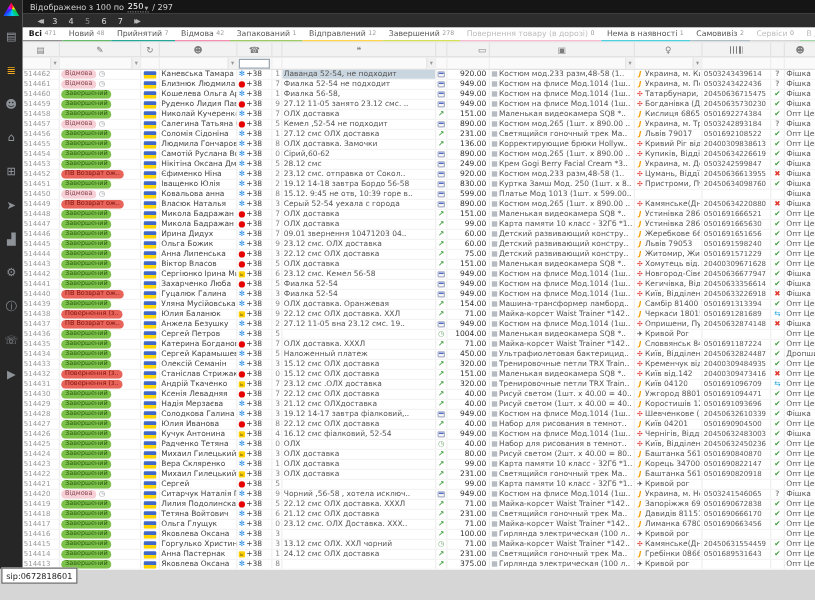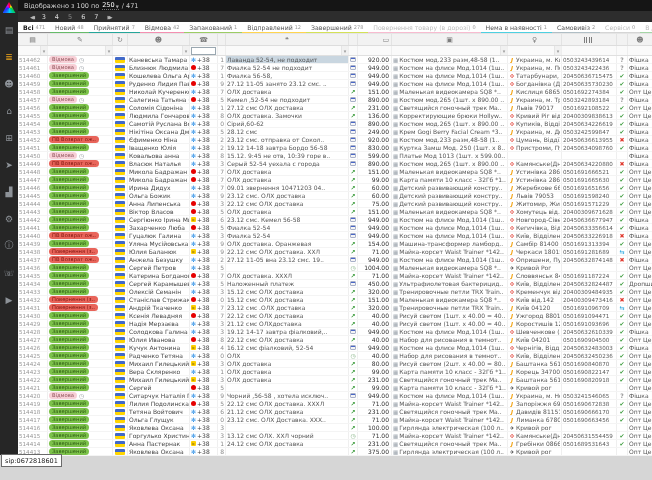--- a/index.html
+++ b/index.html
@@ -132,21 +132,21 @@
         <div class="sb-icon">▶</div>
       </div>
   </div>
 
   <div class="topbar">
     <span>Відображено з 100 по</span>
     <span class="ps-dd">
       <span>250</span>
       <span class="dd-ar">▼</span>
     </span>
-    <span>/ 471</span>
+    <span>/ 297</span>
   </div>
 
   <div class="pagebar">
       <span class="pg-btn">◀◀</span>
       <span class="pg-num">3</span>
       <span class="pg-num">4</span>
       <span class="pg-num cur">5</span>
       <span class="pg-num">6</span>
       <span class="pg-num">7</span>
       <span class="pg-btn">▶▶</span>

